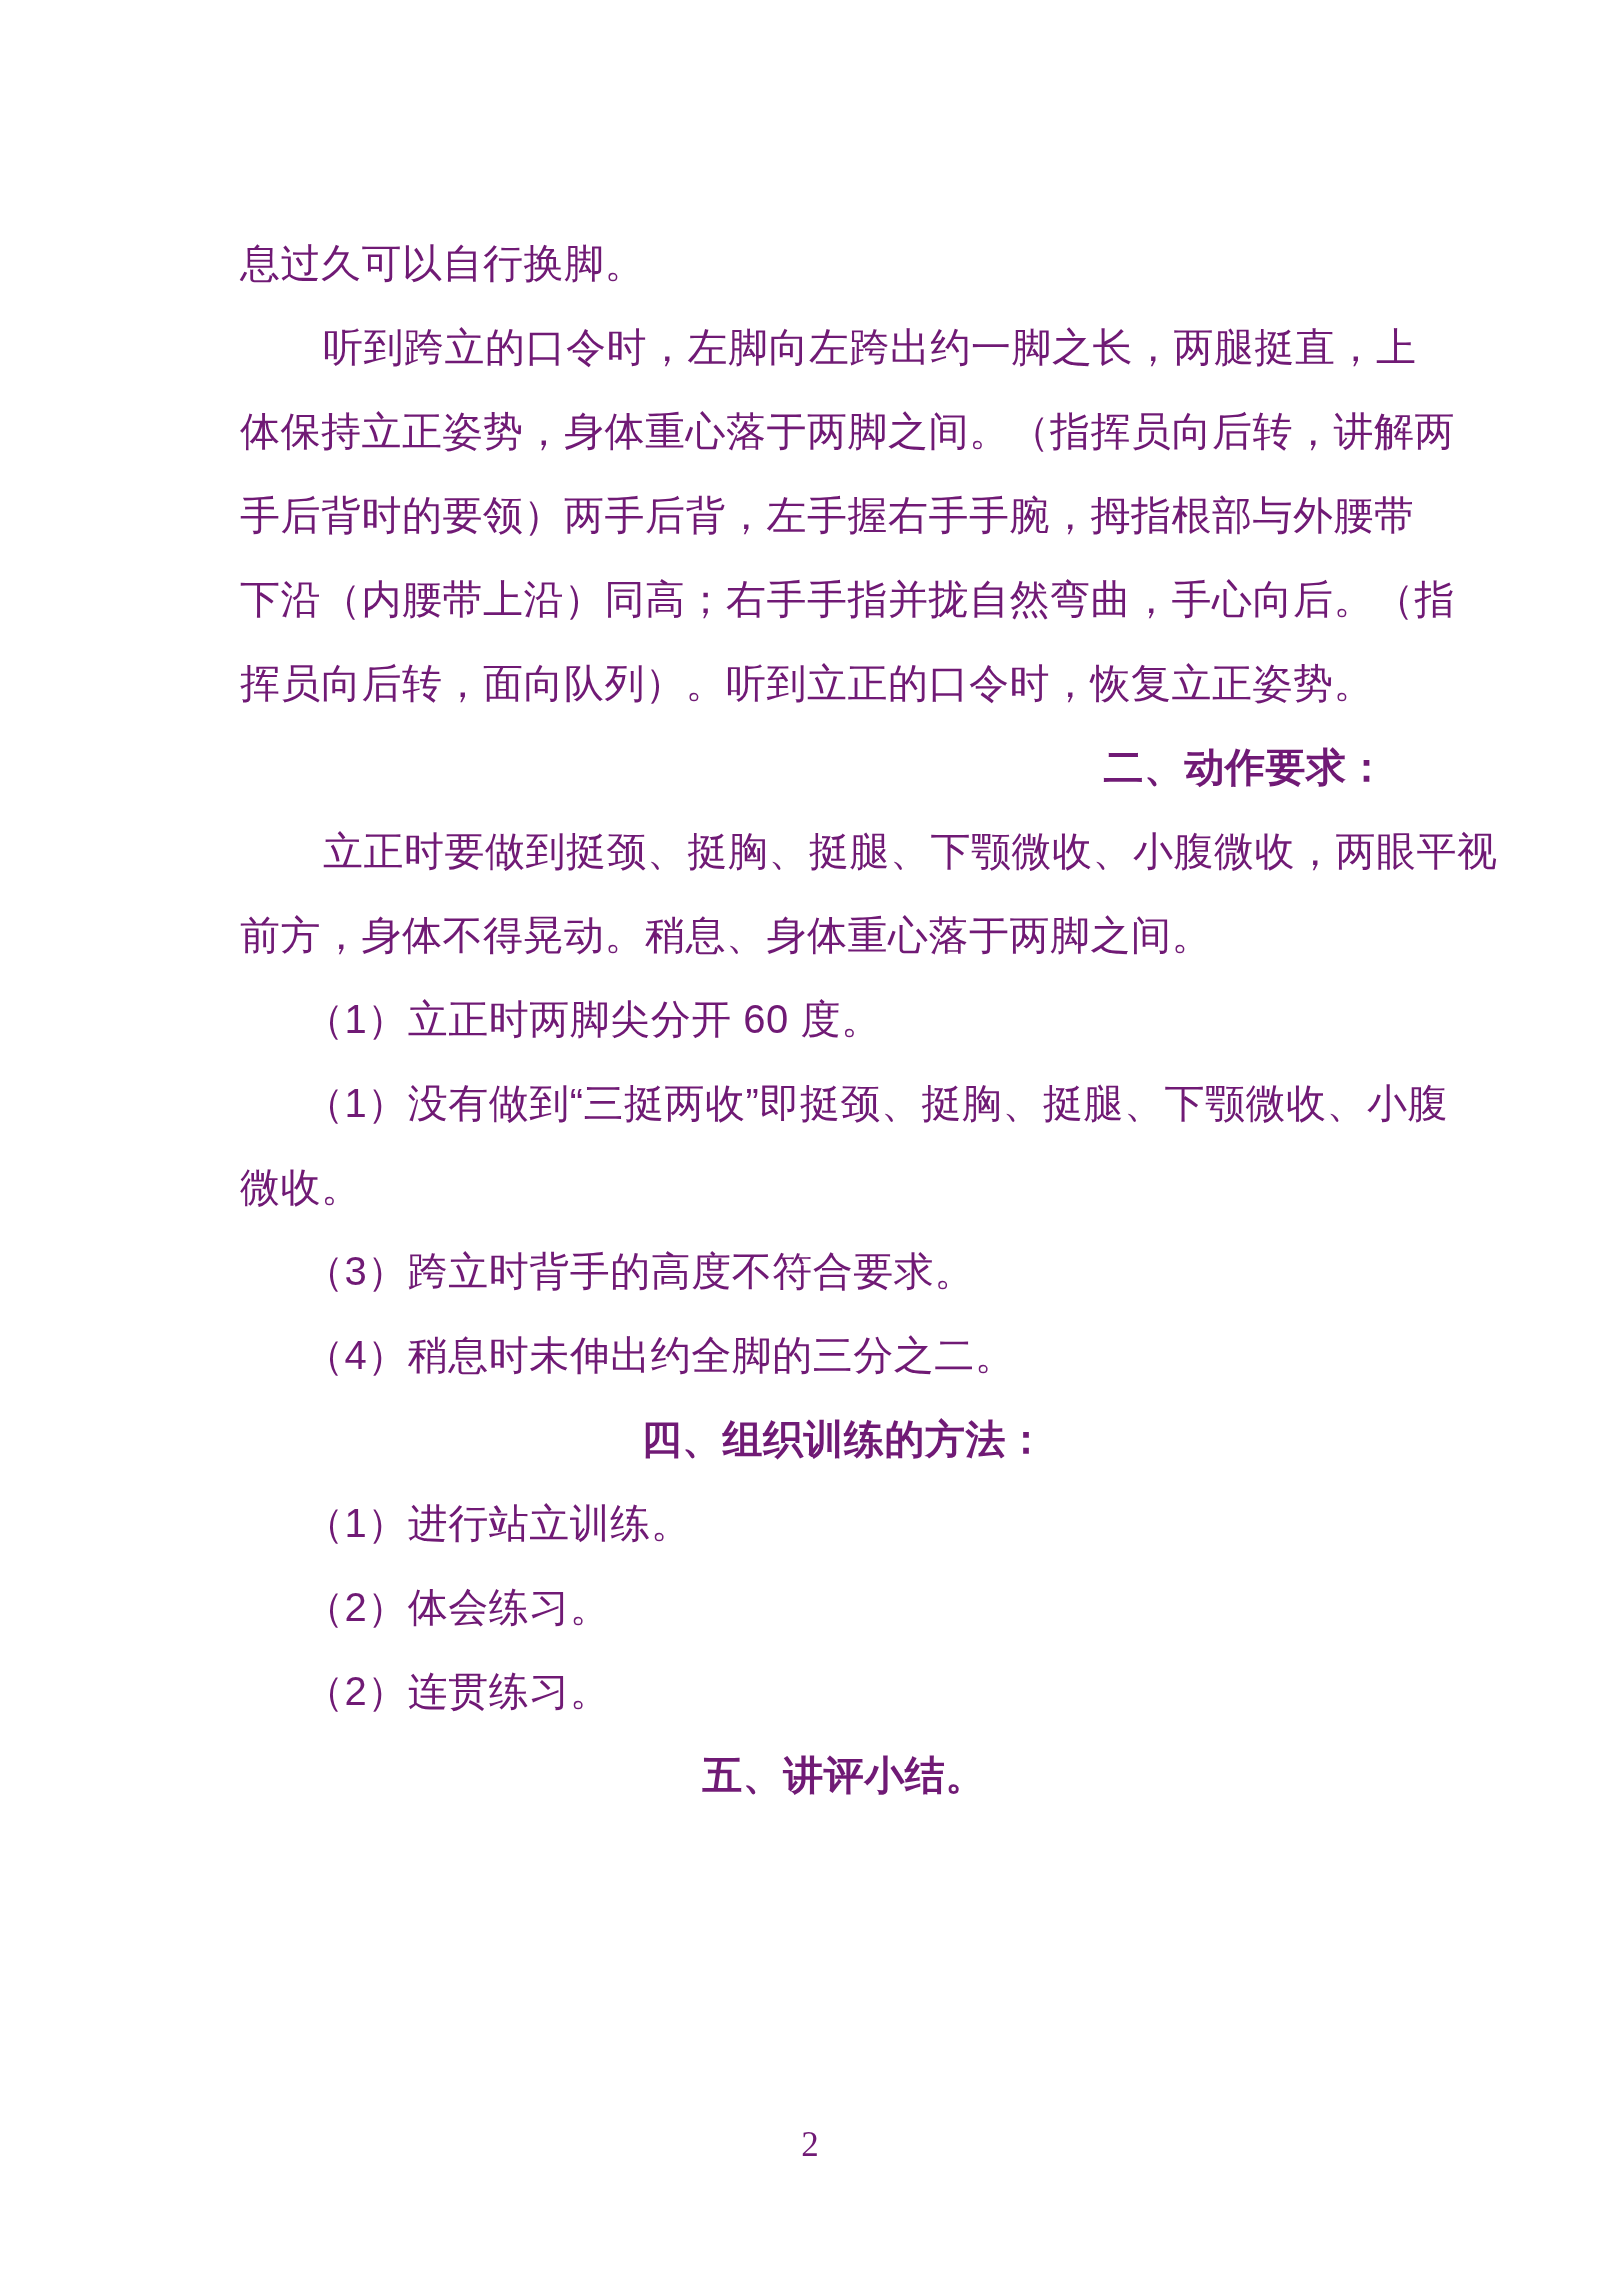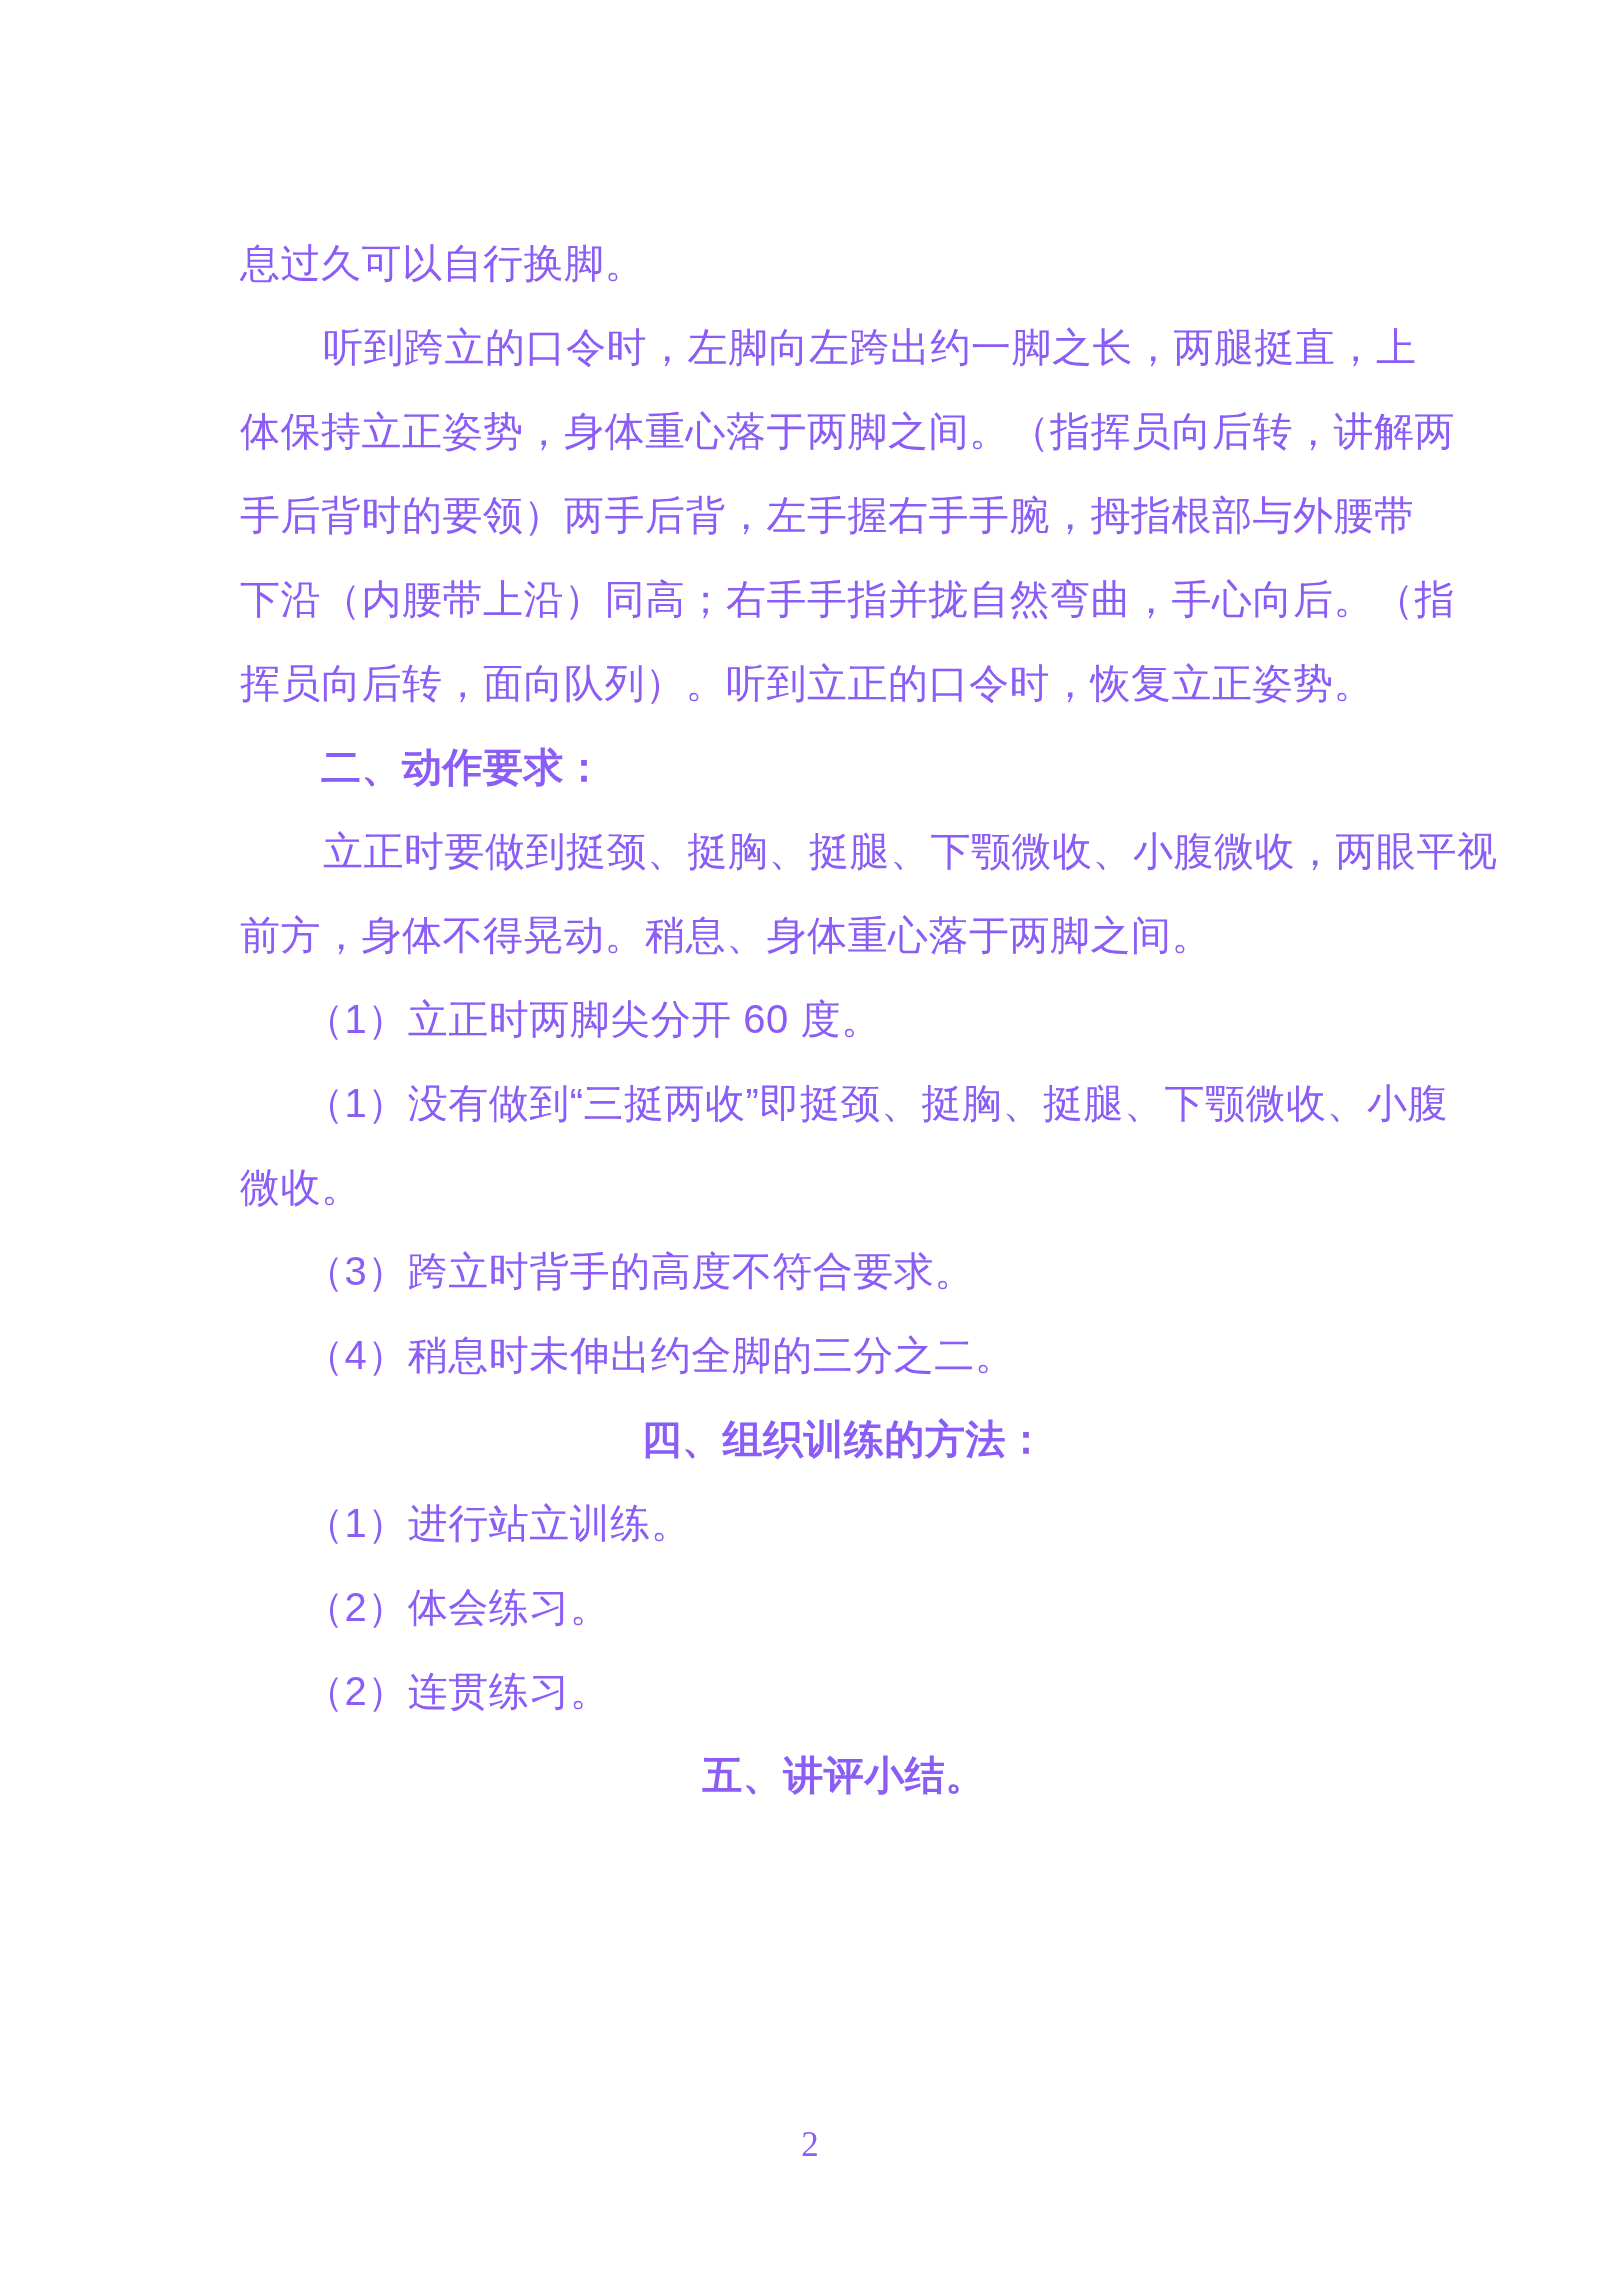--- a/index.html
+++ b/index.html
@@ -5,38 +5,38 @@
   html, body {
     margin: 0;
     padding: 0;
     background: #ffffff;
   }
   .page {
     position: relative;
     width: 1620px;
     height: 2293px;
     background: #ffffff;
-    color: #8b5cf6;
+    color: #701a75;
     overflow: hidden;
     font-family: "Liberation Sans", sans-serif;
   }
   .content {
     position: absolute;
     top: 221px;
     left: 240px;
     width: 1147px;
   }
   .line {
     font-size: 40px;
     line-height: 84px;
     white-space: nowrap;
     letter-spacing: 0.5px;
   }
   .ind-para { padding-left: 83px; }   
-  .ind-h2   { padding-left: 81px; }   
+  .ind-h2   { padding-left: 81px; text-align: right; }   
   .ind-item { padding-left: 64px; }   
   .ind-h45  { padding-left: 61px; text-align: center; }   
   .bold     { font-weight: bold; }
   .page-number {
     position: absolute;
     top: 2125px;
     left: 0;
     width: 100%;
     text-align: center;
     font-family: "Liberation Serif", serif;

